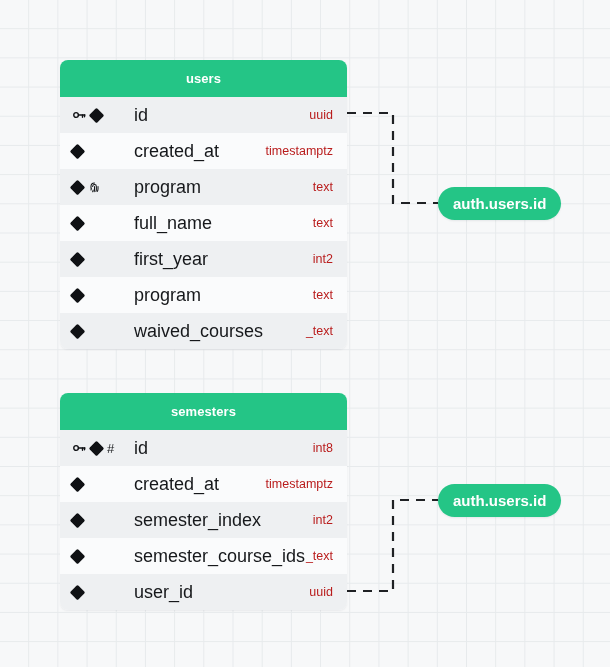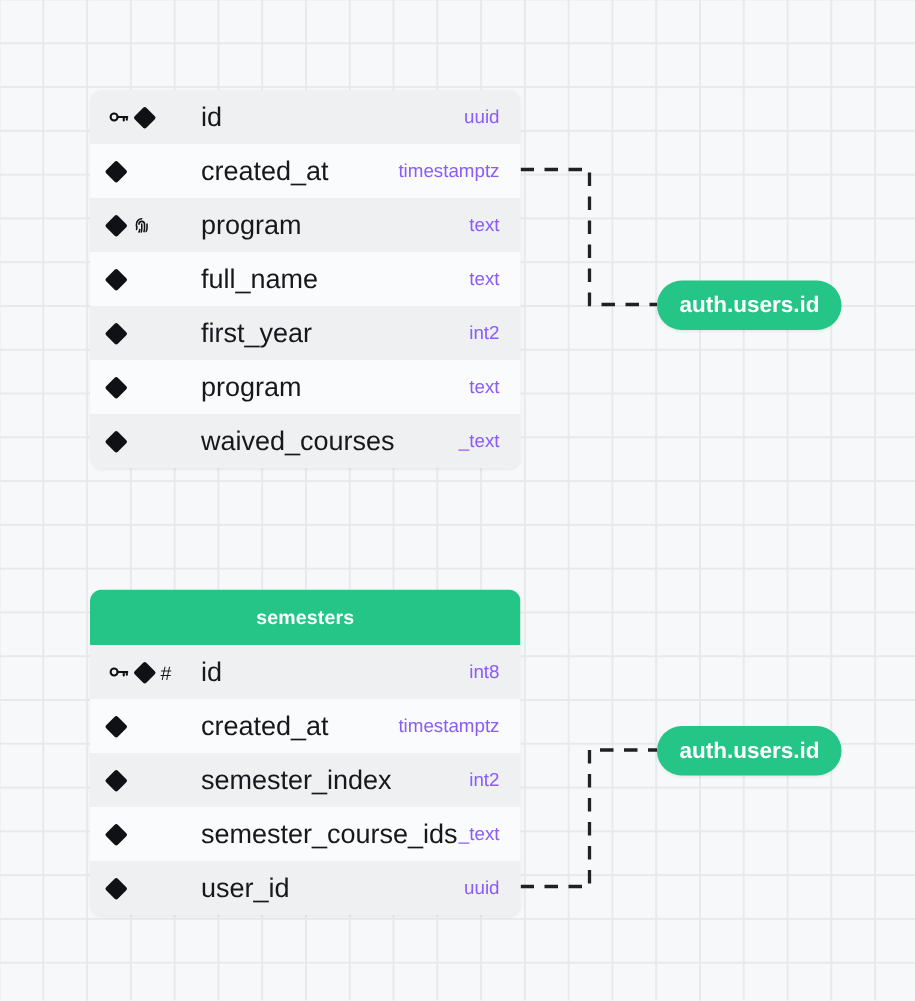--- a/index.html
+++ b/index.html
@@ -94,21 +94,21 @@
 
   .field-name {
     flex: 1 1 auto;
     font-size: 18px;
     color: #16181b;
     white-space: nowrap;
   }
   .field-type {
     flex: 0 0 auto;
     font-size: 12.5px;
-    color: #8b5cf6;
+    color: #b91c1c;
     text-align: left;
     white-space: nowrap;
   }
 
   
   .ico {
     display: inline-flex;
     align-items: center;
     justify-content: center;
     flex: 0 0 auto;
@@ -156,20 +156,23 @@
 <body>
 
 <div class="canvas">
 
   <svg class="connectors" viewBox="0 0 610 667" width="610" height="667">
     <path class="conn-path" d="M347 113 L393 113 L393 203 L438 203"></path>
     <path class="conn-path" d="M347 591 L393 591 L393 500 L438 500"></path>
   </svg>
 
   <div class="table-node users">
+    <div class="table-header">
+      <span class="title">users</span>
+    </div>
 
     <div class="row odd">
       <span class="icon-col">
         <span class="ico">
           <svg width="14" height="14" viewBox="0 0 24 24" fill="none" stroke="#0f1114" stroke-width="2.4" stroke-linecap="round" stroke-linejoin="round">
             <circle cx="7" cy="12" r="4"></circle>
             <line x1="11" y1="12" x2="22" y2="12"></line>
             <line x1="18" y1="12" x2="18" y2="16"></line>
             <line x1="21.5" y1="12" x2="21.5" y2="15"></line>
           </svg>

